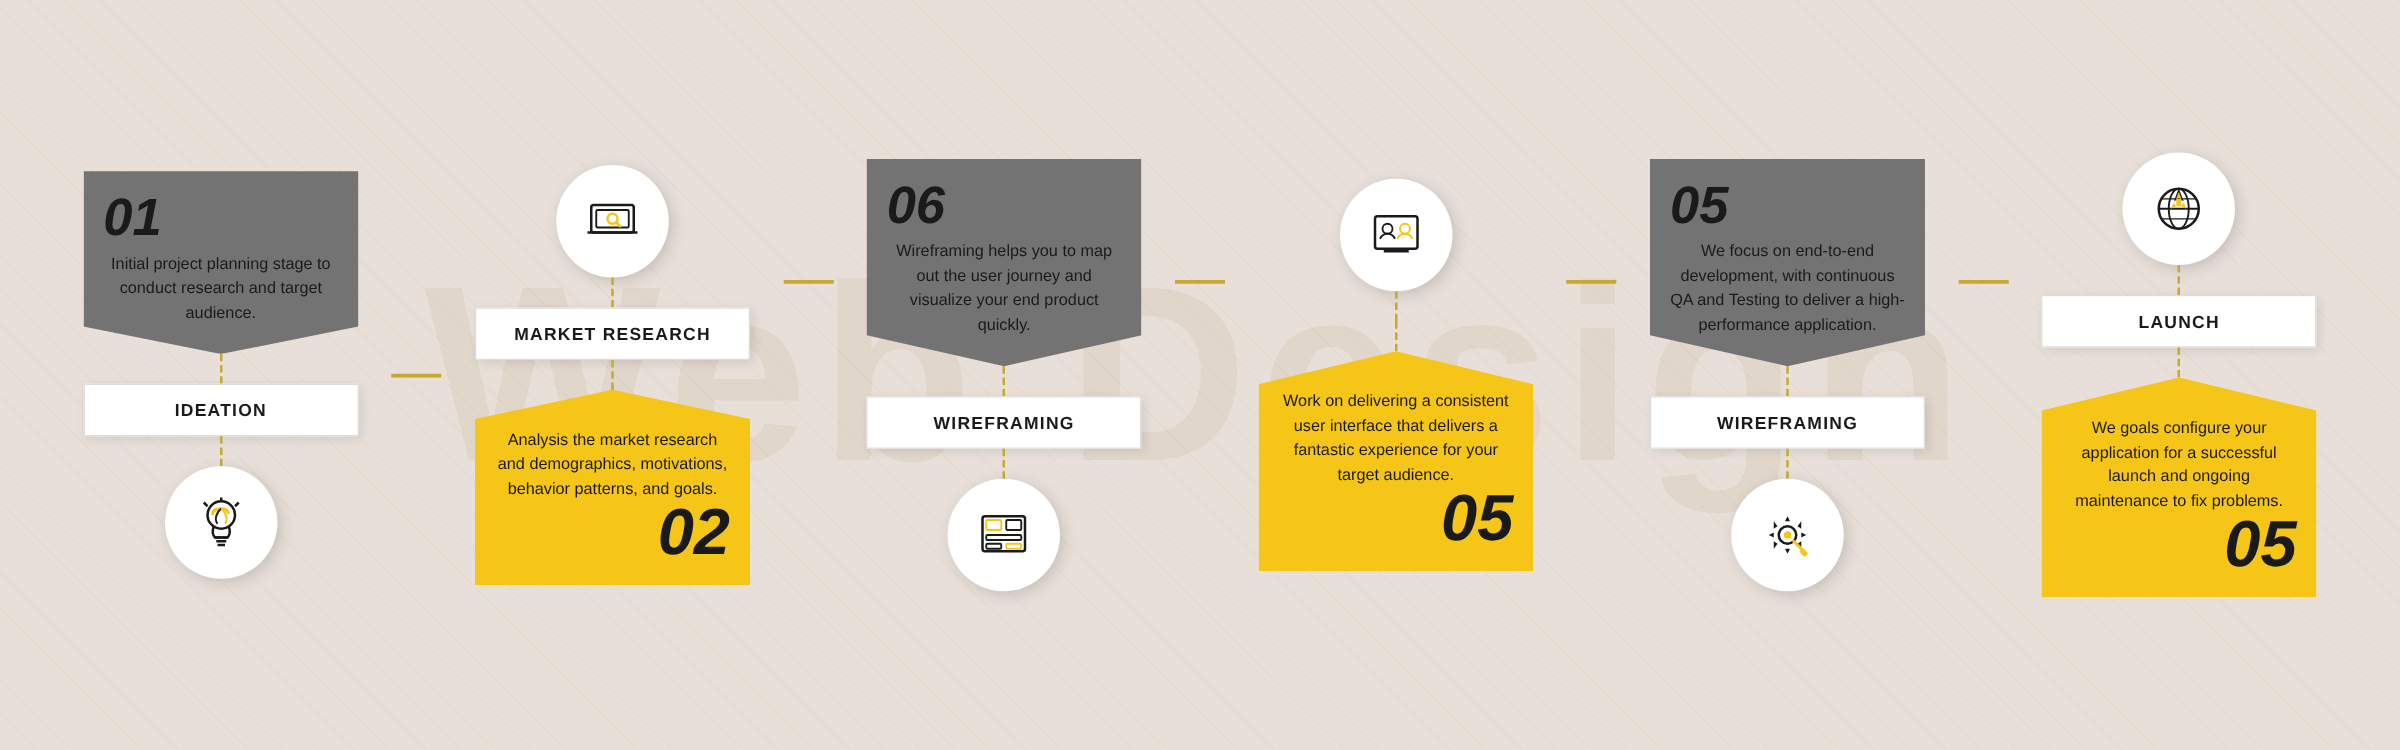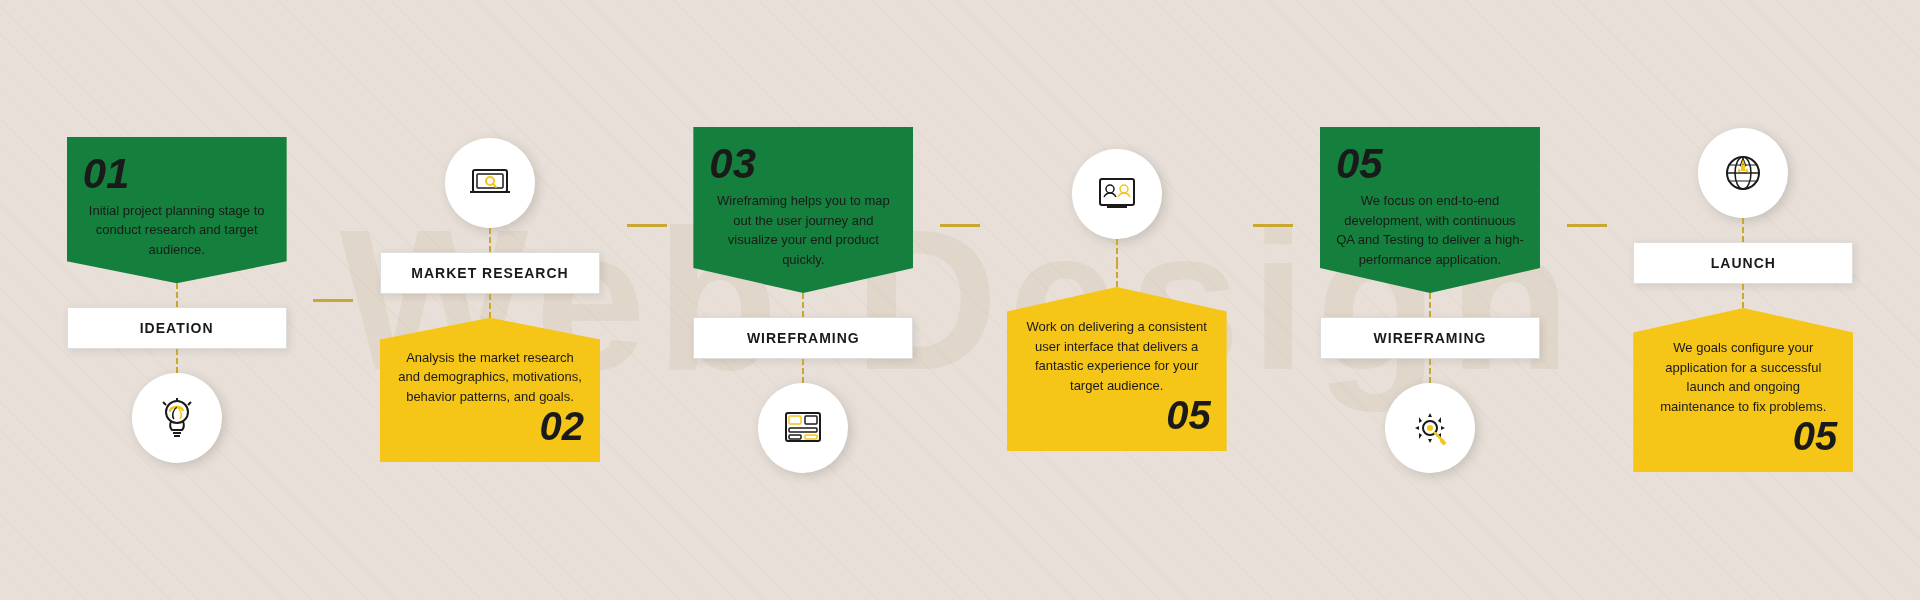--- a/index.html
+++ b/index.html
@@ -77,21 +77,21 @@
       background: #c8a830;
       border: none;
       margin-top: -150px;
       flex-shrink: 0;
       position: relative;
       z-index: 2;
     }
 
     
     .info-box-top {
-      background: #15803d;
+      background: #737373;
       width: 220px;
       min-height: 140px;
       padding: 16px 16px 24px 16px;
       position: relative;
       clip-path: polygon(0 0, 100% 0, 100% 85%, 50% 100%, 0 85%);
       display: flex;
       flex-direction: column;
     }
 
     
@@ -110,21 +110,21 @@
     .step-number {
       font-size: 42px;
       font-weight: 900;
       color: #1a1a1a;
       line-height: 1;
       align-self: flex-start;
       font-style: italic;
     }
 
     .step-number-bottom {
-      font-size: 40px;
+      font-size: 52px;
       font-weight: 900;
       color: #1a1a1a;
       line-height: 1;
       align-self: flex-end;
       font-style: italic;
       margin-top: auto;
     }
 
     .info-text {
       font-size: 13px;
@@ -232,21 +232,21 @@
       <div class="info-box-bottom">
         <span class="info-text">Analysis the market research and demographics, motivations, behavior patterns, and goals.</span>
         <span class="step-number-bottom">02</span>
       </div>
     </div>
 
     <div class="connector" style="align-self:center;"></div>
 
     <div class="step-col">
       <div class="info-box-top">
-        <span class="step-number">03</span>
+        <span class="step-number">06</span>
         <span class="info-text">Wireframing helps you to map out the user journey and visualize your end product quickly.</span>
       </div>
       <div class="v-connector"></div>
       <div class="label-box">WIREFRAMING</div>
       <div class="v-connector"></div>
       <div class="circle-icon">
         <svg viewBox="0 0 50 50">
           <rect x="8" y="10" width="34" height="28" rx="2" fill="none" stroke="#1a1a1a" stroke-width="2"></rect>
           <rect x="11" y="13" width="12" height="8" rx="1" fill="none" stroke="#f5c518" stroke-width="1.5"></rect>
           <rect x="27" y="13" width="12" height="8" rx="1" fill="none" stroke="#1a1a1a" stroke-width="1.5"></rect>

